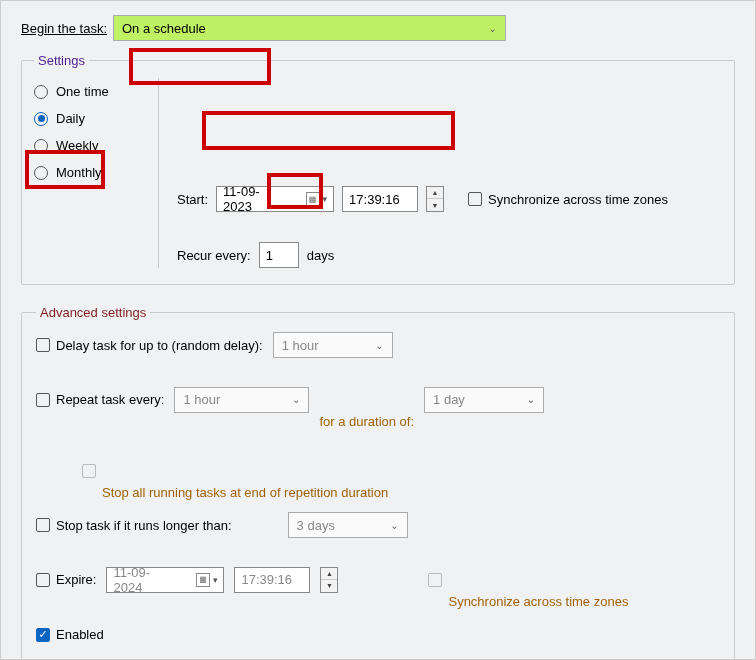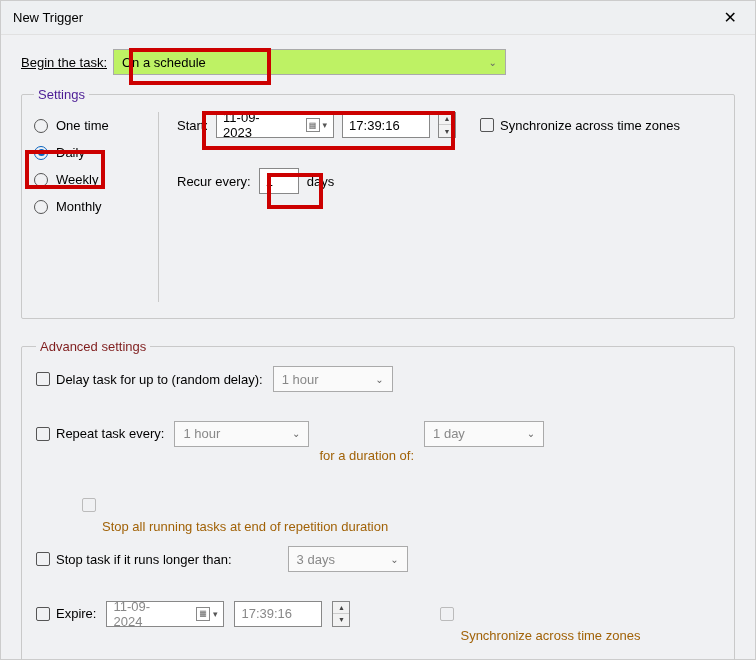--- a/index.html
+++ b/index.html
@@ -19,34 +19,34 @@
 .dropdown .chev { color: #666; font-size: 10px; }
 .highlight { position: absolute; border: 4px solid #cc0000; pointer-events: none; z-index: 50; }
 .h-begin { left: 128px; top: 47px; width: 142px; height: 37px; }
 .h-daily { left: 24px; top: 149px; width: 80px; height: 39px; }
 .h-start { left: 201px; top: 110px; width: 253px; height: 39px; }
 .h-recur { left: 266px; top: 172px; width: 56px; height: 36px; }
 
 fieldset.settings { border: 1px solid #c9c9c9; border-radius: 2px; margin: 0 0 20px 0; padding: 10px 12px 16px 12px; position: relative; }
 fieldset.settings legend { padding: 0 4px; color: #4c1d95; }
 
-.settings-inner { display: flex; }
+.settings-inner { display: flex; align-items: flex-end; }
 .radio-col { width: 125px; display: flex; flex-direction: column; gap: 12px; padding-top: 6px; border-right: 1px solid #c9c9c9; min-height: 190px; }
 .radio-item { display: flex; align-items: center; gap: 8px; cursor: pointer; }
 .radio-circle { width: 14px; height: 14px; border-radius: 50%; border: 1.5px solid #555; display: flex; align-items: center; justify-content: center; }
 .radio-circle.selected { border-color: #0a64c0; }
 .radio-circle.selected::after { content: ""; width: 7px; height: 7px; background: #0a64c0; border-radius: 50%; }
 
 .right-col { flex: 1; padding-left: 18px; display: flex; flex-direction: column; gap: 30px; }
 .start-row { display: flex; align-items: center; gap: 8px; }
 .date-input, .time-input, .num-input { height: 26px; border: 1px solid #888; background: #fff; padding: 0 6px; display: flex; align-items: center; }
 .date-input { width: 118px; justify-content: space-between; gap: 18px; }
 .date-input .cal { width: 14px; height: 14px; border: 1px solid #888; display:inline-flex; align-items:center;justify-content:center; font-size:8px; color:#666; }
 .date-input .dd { font-size: 9px; color: #555; }
-.time-input { width: 88px; }
+.time-input { width: 76px; }
 .spin { display: flex; flex-direction: column; border: 1px solid #888; height: 26px; }
 .spin div { width: 16px; height: 12.5px; display:flex;align-items:center;justify-content:center; font-size:7px; color:#444; background:#f2f2f2; cursor:pointer; border-bottom:1px solid #ccc; }
 .spin div:last-child { border-bottom:none; }
 .cbwrap { display:flex; align-items:center; gap:6px; cursor:pointer; }
 .cb { width:14px; height:14px; border:1.5px solid #555; border-radius:2px; display:flex;align-items:center;justify-content:center; }
 .cb.checked { background:#0a64c0; border-color:#0a64c0; }
 .cb.checked::after { content:"✓"; color:#fff; font-size:11px; line-height:1; }
 .cb.disabled { border-color:#bbb; }
 .num-input { width:40px; }
 .recur-row { display:flex; align-items:center; gap:8px; }
@@ -60,24 +60,20 @@
 
 .buttons { position:absolute; right:20px; bottom:16px; display:flex; gap:10px; }
 .btn { width:92px; height:28px; border:1.5px solid #999; border-radius:4px; display:flex;align-items:center;justify-content:center; cursor:pointer; background:#fdfdfd; }
 .btn.primary { border-color:#0a64c0; border-width:1.5px; }
 </style>
 </head>
 <body>
 
 <div class="window">
 
-  <div class="titlebar">
-    <span class="titlebar-title">New Trigger</span>
-    <span class="close-x">✕</span>
-  </div>
 
   <div class="body">
 
     <div class="row begin-row">
       <span class="begin-label">Begin the task:</span>
       <div class="dropdown begin">
         <span>On a schedule</span>
         <span class="chev">⌄</span>
       </div>
     </div>

